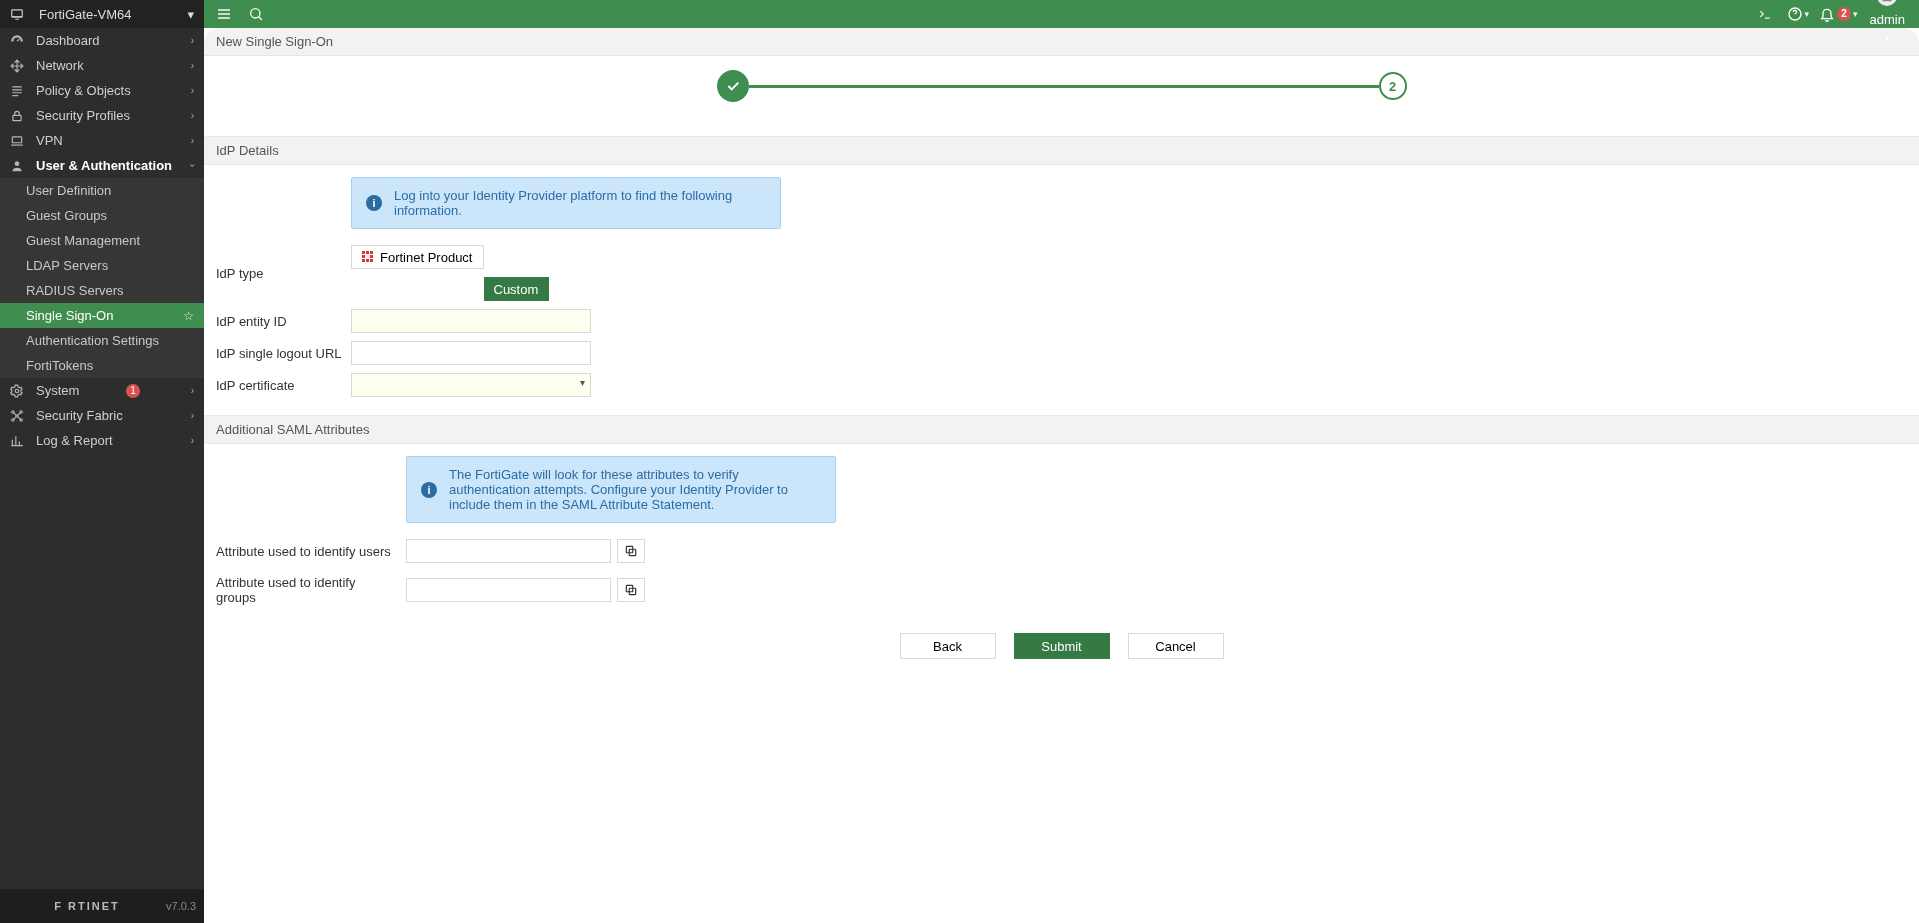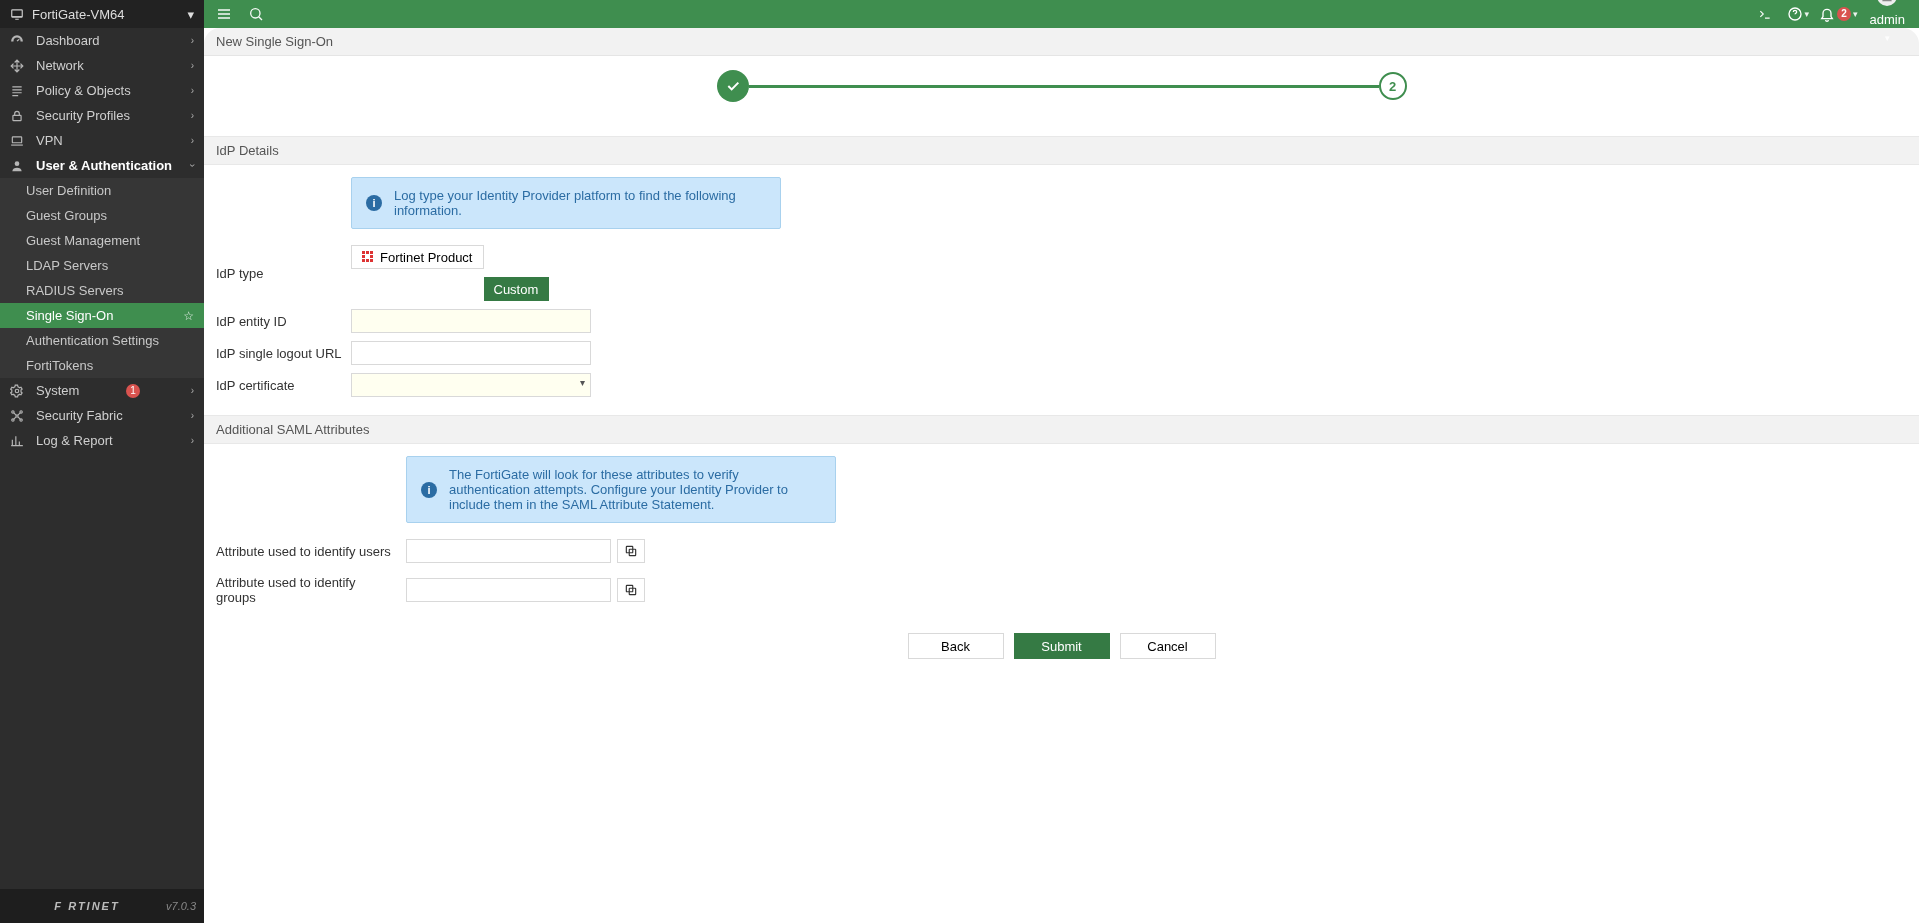--- a/index.html
+++ b/index.html
@@ -17,21 +17,21 @@
     --info-text:    #2b6ca3;
     --section-bg:   #f2f2f2;
     --badge-red:    #d9534f;
   }
   * { box-sizing: border-box; }
   html,body { margin:0; padding:0; height:100%; font-family: "Segoe UI", "Helvetica Neue", Arial, sans-serif; font-size:13px; color:var(--text-dark); background:#fff; }
   body { display:flex; flex-direction:column; height:923px; width:1919px; overflow:hidden; }
 
   
   .topbar { height:28px; display:flex; background:var(--green); color:#fff; align-items:stretch; }
-  .topbar .brand { width:204px; background:#222; display:flex; align-items:center; padding:0 10px; gap:8px; color:#ddd; }
+  .topbar .brand { width:204px; background:#222; display:flex; align-items:center; padding:0 10px; gap:15px; color:#ddd; }
   .topbar .brand .caret { margin-left:auto; }
   .topbar .tb-left, .topbar .tb-right { display:flex; align-items:center; }
   .topbar .tb-left { padding-left:6px; gap:4px; }
   .topbar .tb-right { margin-left:auto; padding-right:10px; gap:6px; }
   .tb-btn { width:28px; height:28px; display:flex; align-items:center; justify-content:center; cursor:pointer; opacity:.95; }
   .tb-user { display:flex; align-items:center; gap:6px; padding:0 4px; cursor:pointer;flex-direction:column; }
   .tb-user .avatar { width:20px; height:20px; border-radius:50%; background:#eee; display:flex; align-items:center; justify-content:center; }
   .tb-badge { background:var(--badge-red); border-radius:8px; min-width:14px; height:14px; font-size:10px; line-height:14px; text-align:center; padding:0 3px; color:#fff; font-weight:600; }
   .tb-group { display:flex; align-items:center; gap:2px; cursor:pointer; padding:0 2px;}
   .caret-sm { font-size:9px; opacity:.9; }
@@ -44,21 +44,21 @@
   .nav { flex:1; overflow:auto; }
   .nav-item { display:flex; align-items:center; height:25px; padding:0 10px; gap:10px; cursor:pointer; position:relative; }
   .nav-item.top-level { font-weight:400; }
   .nav-item .chev { margin-left:auto; font-size:10px; color:#aaa; }
   .nav-item .icon { width:16px; text-align:center; opacity:.85; }
   .nav-item.sub { padding-left:26px; background:var(--sidebar-bg2); color:#c8c8c8;align-items:center; }
   .nav-item.expanded > .label { font-weight:600; color:#fff; }
   .nav-item.active { background:var(--sidebar-sel); color:#fff; }
   .nav-item.active .star { margin-left:auto; opacity:.85; font-size:12px;}
   .nav-item .count-badge { background:var(--badge-red); border-radius:8px; min-width:14px; height:14px; font-size:10px; line-height:14px; text-align:center; padding:0 3px; color:#fff; margin-left:auto; margin-right:4px; }
-  .sidebar-footer { height:16px; background:#1e1e1e; display:flex; align-items:center; padding:17px 8px; color:#888; font-size:11px;font-style:italic; }
+  .sidebar-footer { height:16px; background:#1e1e1e; display:flex; align-items:center; padding:17px 8px; color:#888; font-size:11px; }
   .sidebar-footer .logo { letter-spacing:2px; font-weight:700; color:#bbb; flex:1; text-align:center; font-size:11px;}
   .sidebar-footer .ver { }
 
   
   .content { flex:1; display:flex; flex-direction:column; overflow:auto;border-radius:16px; }
   .crumb { height:28px; background:var(--section-bg); border-bottom:1px solid #e5e5e5; display:flex; align-items:center; padding:0 12px; color:#555; }
 
   .stepper-wrap { padding:14px 0 34px; display:flex; justify-content:center; }
   .stepper { display:flex; align-items:center; width:690px; }
   .step-dot { width:32px; height:32px; border-radius:50%; display:flex; align-items:center; justify-content:center; font-weight:600; }
@@ -82,21 +82,21 @@
   .input.req { background:#fffff0; }
   .select { position:relative; }
   .select .caret { position:absolute; right:6px; top:4px; font-size:10px; color:#555; pointer-events:none;}
   .seg { display:flex; }
   .seg button { height:24px; border:1px solid var(--border); background:#fff; padding:0 10px; display:flex; align-items:center; gap:6px; cursor:pointer; font-size:13px;}
   .seg button + button { border-left:none; }
   .seg button.active { background:var(--green-dark); color:#fff; border-color:var(--green-dark);margin-top:32px; }
   .mini-icon { width:12px; height:12px; display:inline-flex; }
   .clip-btn { width:28px; height:24px; border:1px solid var(--border); background:#fff; margin-left:6px; display:flex; align-items:center; justify-content:center; cursor:pointer; }
 
-  .footer-btns { display:flex; gap:10px; justify-content:center; padding:10px 0 20px; }
+  .footer-btns { display:flex; gap:18px; justify-content:center; padding:10px 0 20px; }
   .btn { min-width:96px; height:26px; border:1px solid var(--border); background:#fff; cursor:pointer; font-size:13px; padding:0 18px;}
   .btn.primary { background:var(--green-dark); border-color:var(--green-dark); color:#fff; }
 
   svg { display:block; }
 </style>
 </head>
 <body>
 
 <div class="topbar">
   <div class="brand">
@@ -304,21 +304,21 @@
         </div>
         <div class="step-line"></div>
         <div class="step-dot todo">2</div>
       </div>
     </div>
 
     <div class="section-hdr">IdP Details</div>
     <div class="form-area">
       <div class="info-box row-offset-350">
         <span class="info-icon">i</span>
-        <span>Log type your Identity Provider platform to find the following information.</span>
+        <span>Log into your Identity Provider platform to find the following information.</span>
       </div>
 
       <div class="form-row" style="margin-top:16px">
         <span class="lbl">IdP type</span>
         <div class="seg">
           <button type="button">
             <span class="mini-icon">
               <svg width="12" height="12" viewBox="0 0 12 12">
                   <rect x="0" y="0" width="3" height="3" fill="#d33"></rect>
                   <rect x="4" y="0" width="3" height="3" fill="#d33"></rect>

